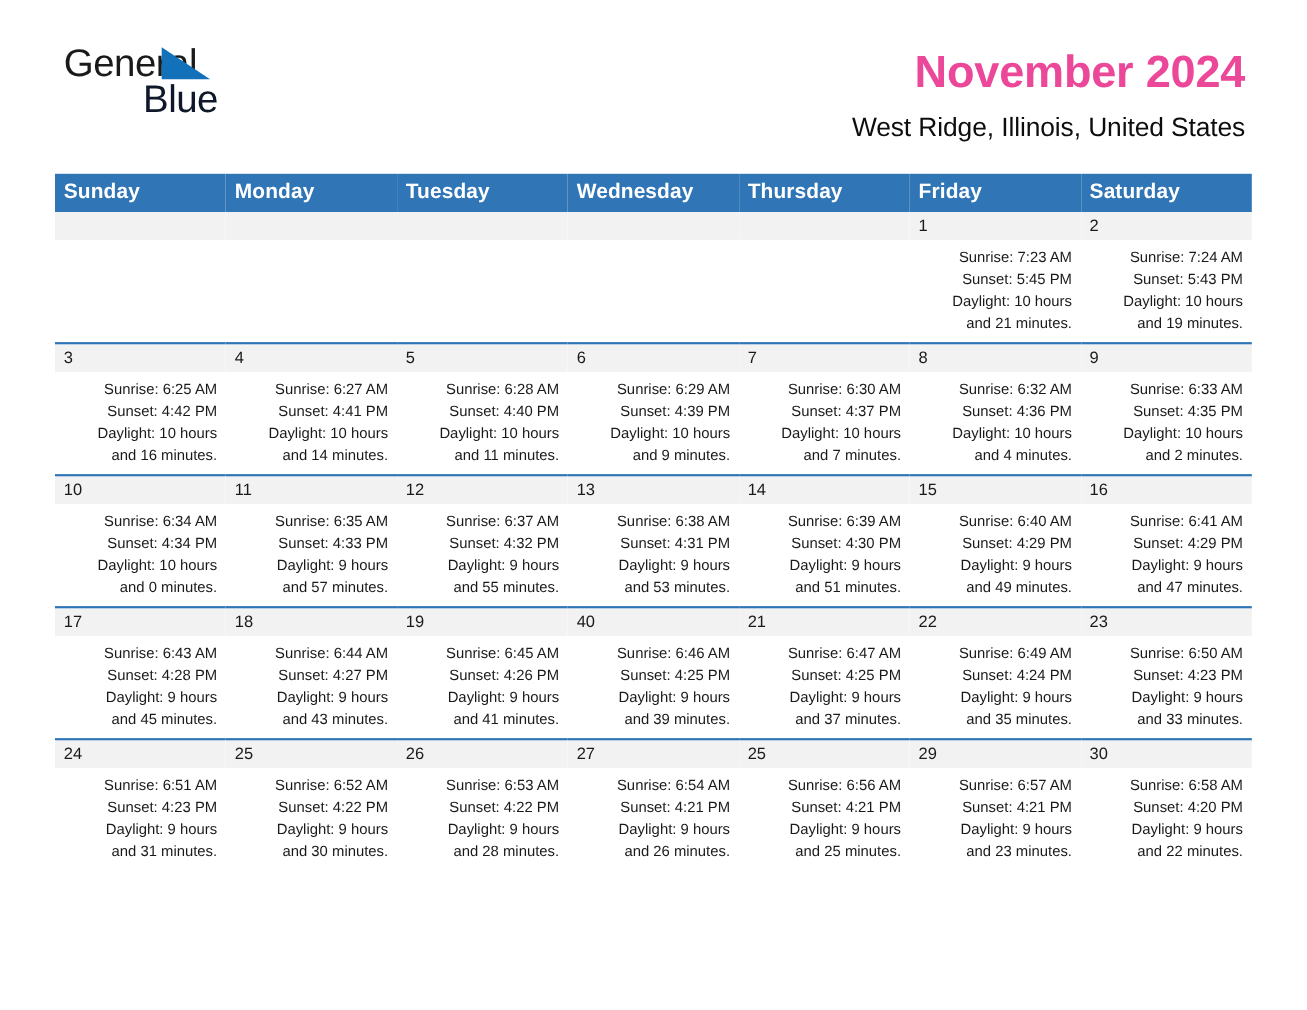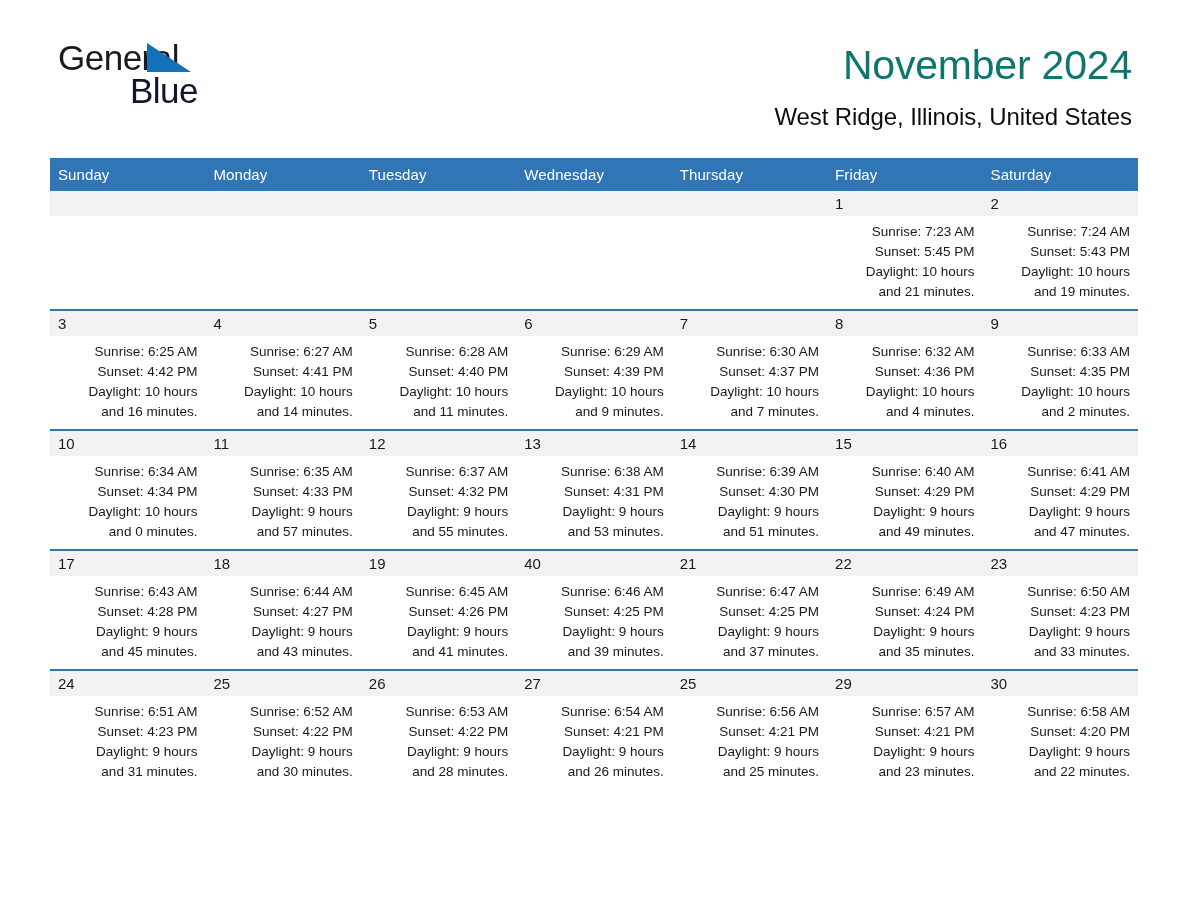--- a/index.html
+++ b/index.html
@@ -62,22 +62,22 @@
     font-weight: 400;
     letter-spacing: -0.5px;
     color: #0f172a;
   }
   .title-block {
     text-align: right;
     padding-right: 4px;
   }
   .month-title {
     font-size: 41px;
-    font-weight: 400;
-    color: #0f766e;
+    font-weight: 700;
+    color: #ec4899;
     line-height: 1.05;
     letter-spacing: -0.2px;
   }
   .location {
     font-size: 24px;
     font-weight: 400;
     color: #0d0d0d;
     margin-top: 16px;
     letter-spacing: -0.1px;
   }
@@ -87,22 +87,22 @@
     position: absolute;
     left: 50px;
     top: 158px;
     width: 1088px;
     border-collapse: collapse;
     table-layout: fixed;
   }
   .calendar th {
     background: #3075b5;
     color: #ffffff;
-    font-size: 15px;
-    font-weight: 400;
+    font-size: 19px;
+    font-weight: 700;
     text-align: left;
     padding: 6px 0 7px 8px;
     height: 20px;
     letter-spacing: 0.1px;
   }
   .calendar td {
     width: 155.4px;
     vertical-align: top;
     padding: 0;
     border-top: 2px solid #3075b5;

